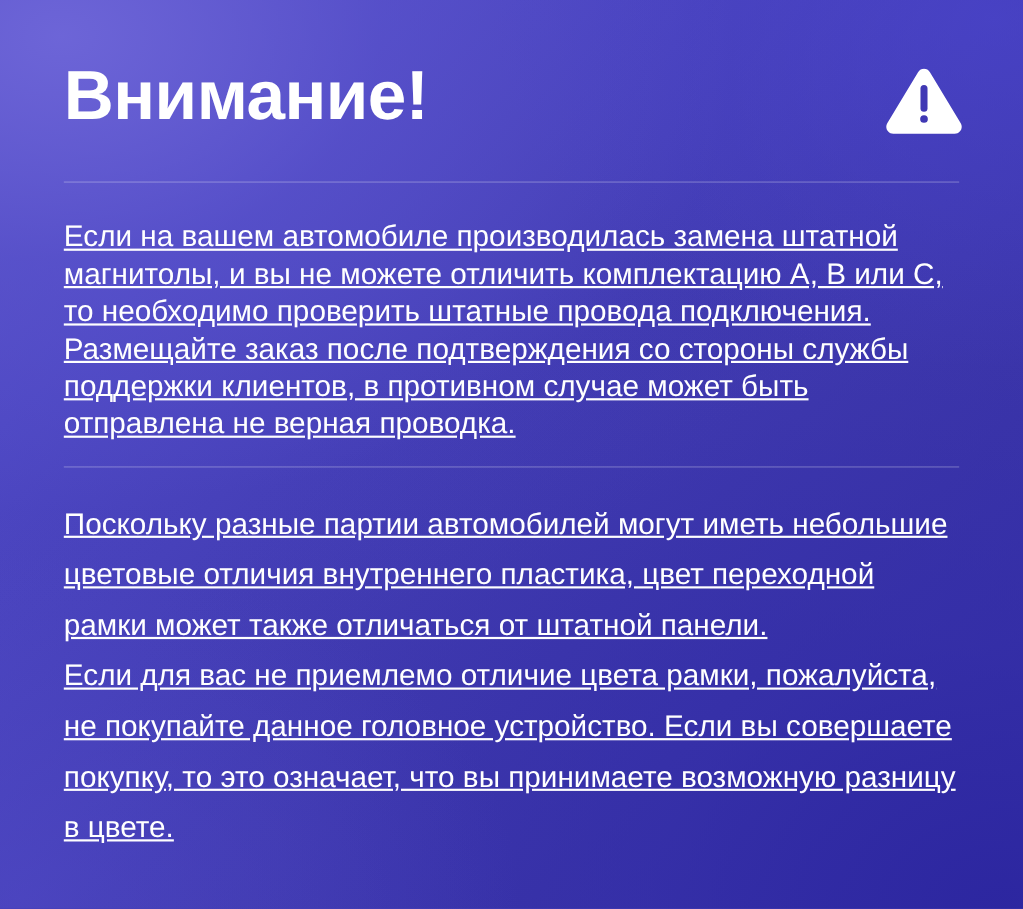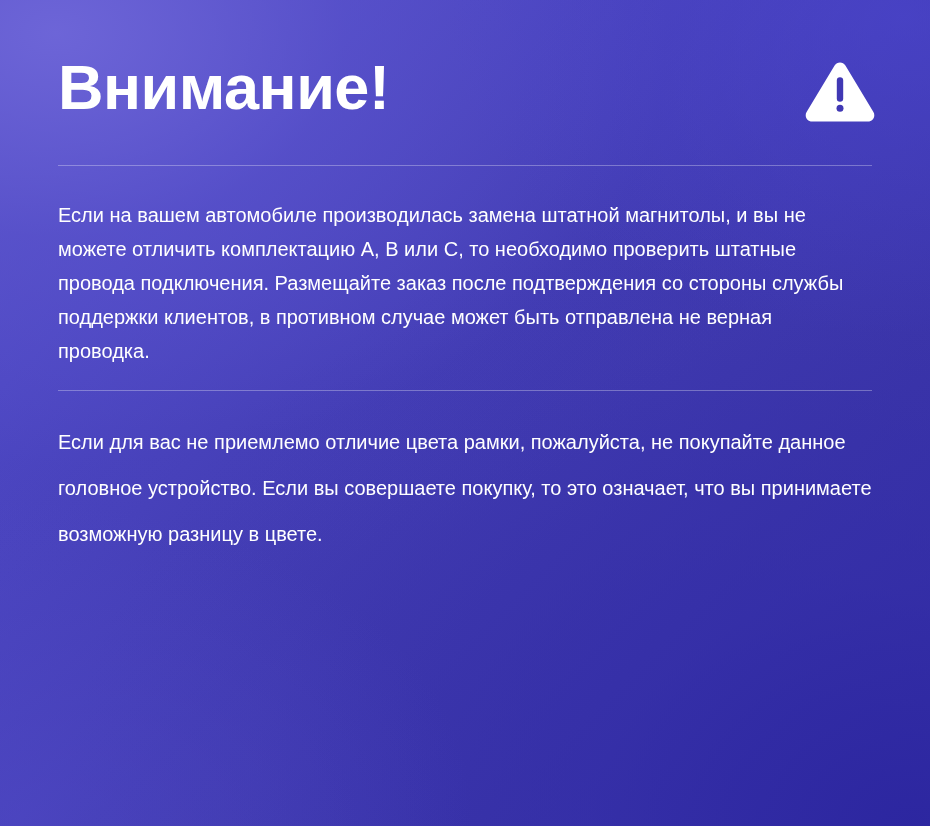--- a/index.html
+++ b/index.html
@@ -82,43 +82,44 @@
     border: 0;
     margin: 0;
   }
 
   
   .block {
     color: #ffffff;
   }
   .block p {
     margin: 0;
-    font-size: 20px;
+    font-size: 27px;
     font-weight: 500;
+    text-decoration: underline;
   }
 
   .block-one {
     padding-top: 32px;
     padding-bottom: 22px;
   }
   .block-one p {
     line-height: 34px;
     max-width: 810px;
   }
 
   .block-two {
     padding-top: 28px;
     padding-bottom: 10px;
   }
   .block-two p {
     line-height: 46px;
     max-width: 826px;
   }
   .block-two p + p {
-    margin-top: 8px;
+    margin-top: 0;
   }
 </style>
 </head>
 <body>
 
 <div class="banner">
   <div class="content">
 
     <div class="header">
       <h1 class="title">Внимание!</h1>
@@ -134,17 +135,18 @@
 
     <hr class="divider">
 
     <div class="block block-one">
       <p>Если на вашем автомобиле производилась замена штатной магнитолы, и вы не можете отличить комплектацию A, B или C, то необходимо проверить штатные провода подключения. Размещайте заказ после подтверждения со стороны службы поддержки клиентов, в противном случае может быть отправлена не верная проводка.</p>
     </div>
 
     <hr class="divider">
 
     <div class="block block-two">
+      <p>Поскольку разные партии автомобилей могут иметь небольшие цветовые отличия внутреннего пластика, цвет переходной рамки может также отличаться от штатной панели.</p>
       <p>Если для вас не приемлемо отличие цвета рамки, пожалуйста, не покупайте данное головное устройство. Если вы совершаете покупку, то это означает, что вы принимаете возможную разницу в цвете.</p>
     </div>
 
   </div>
 </div>
 
 </body></html>

